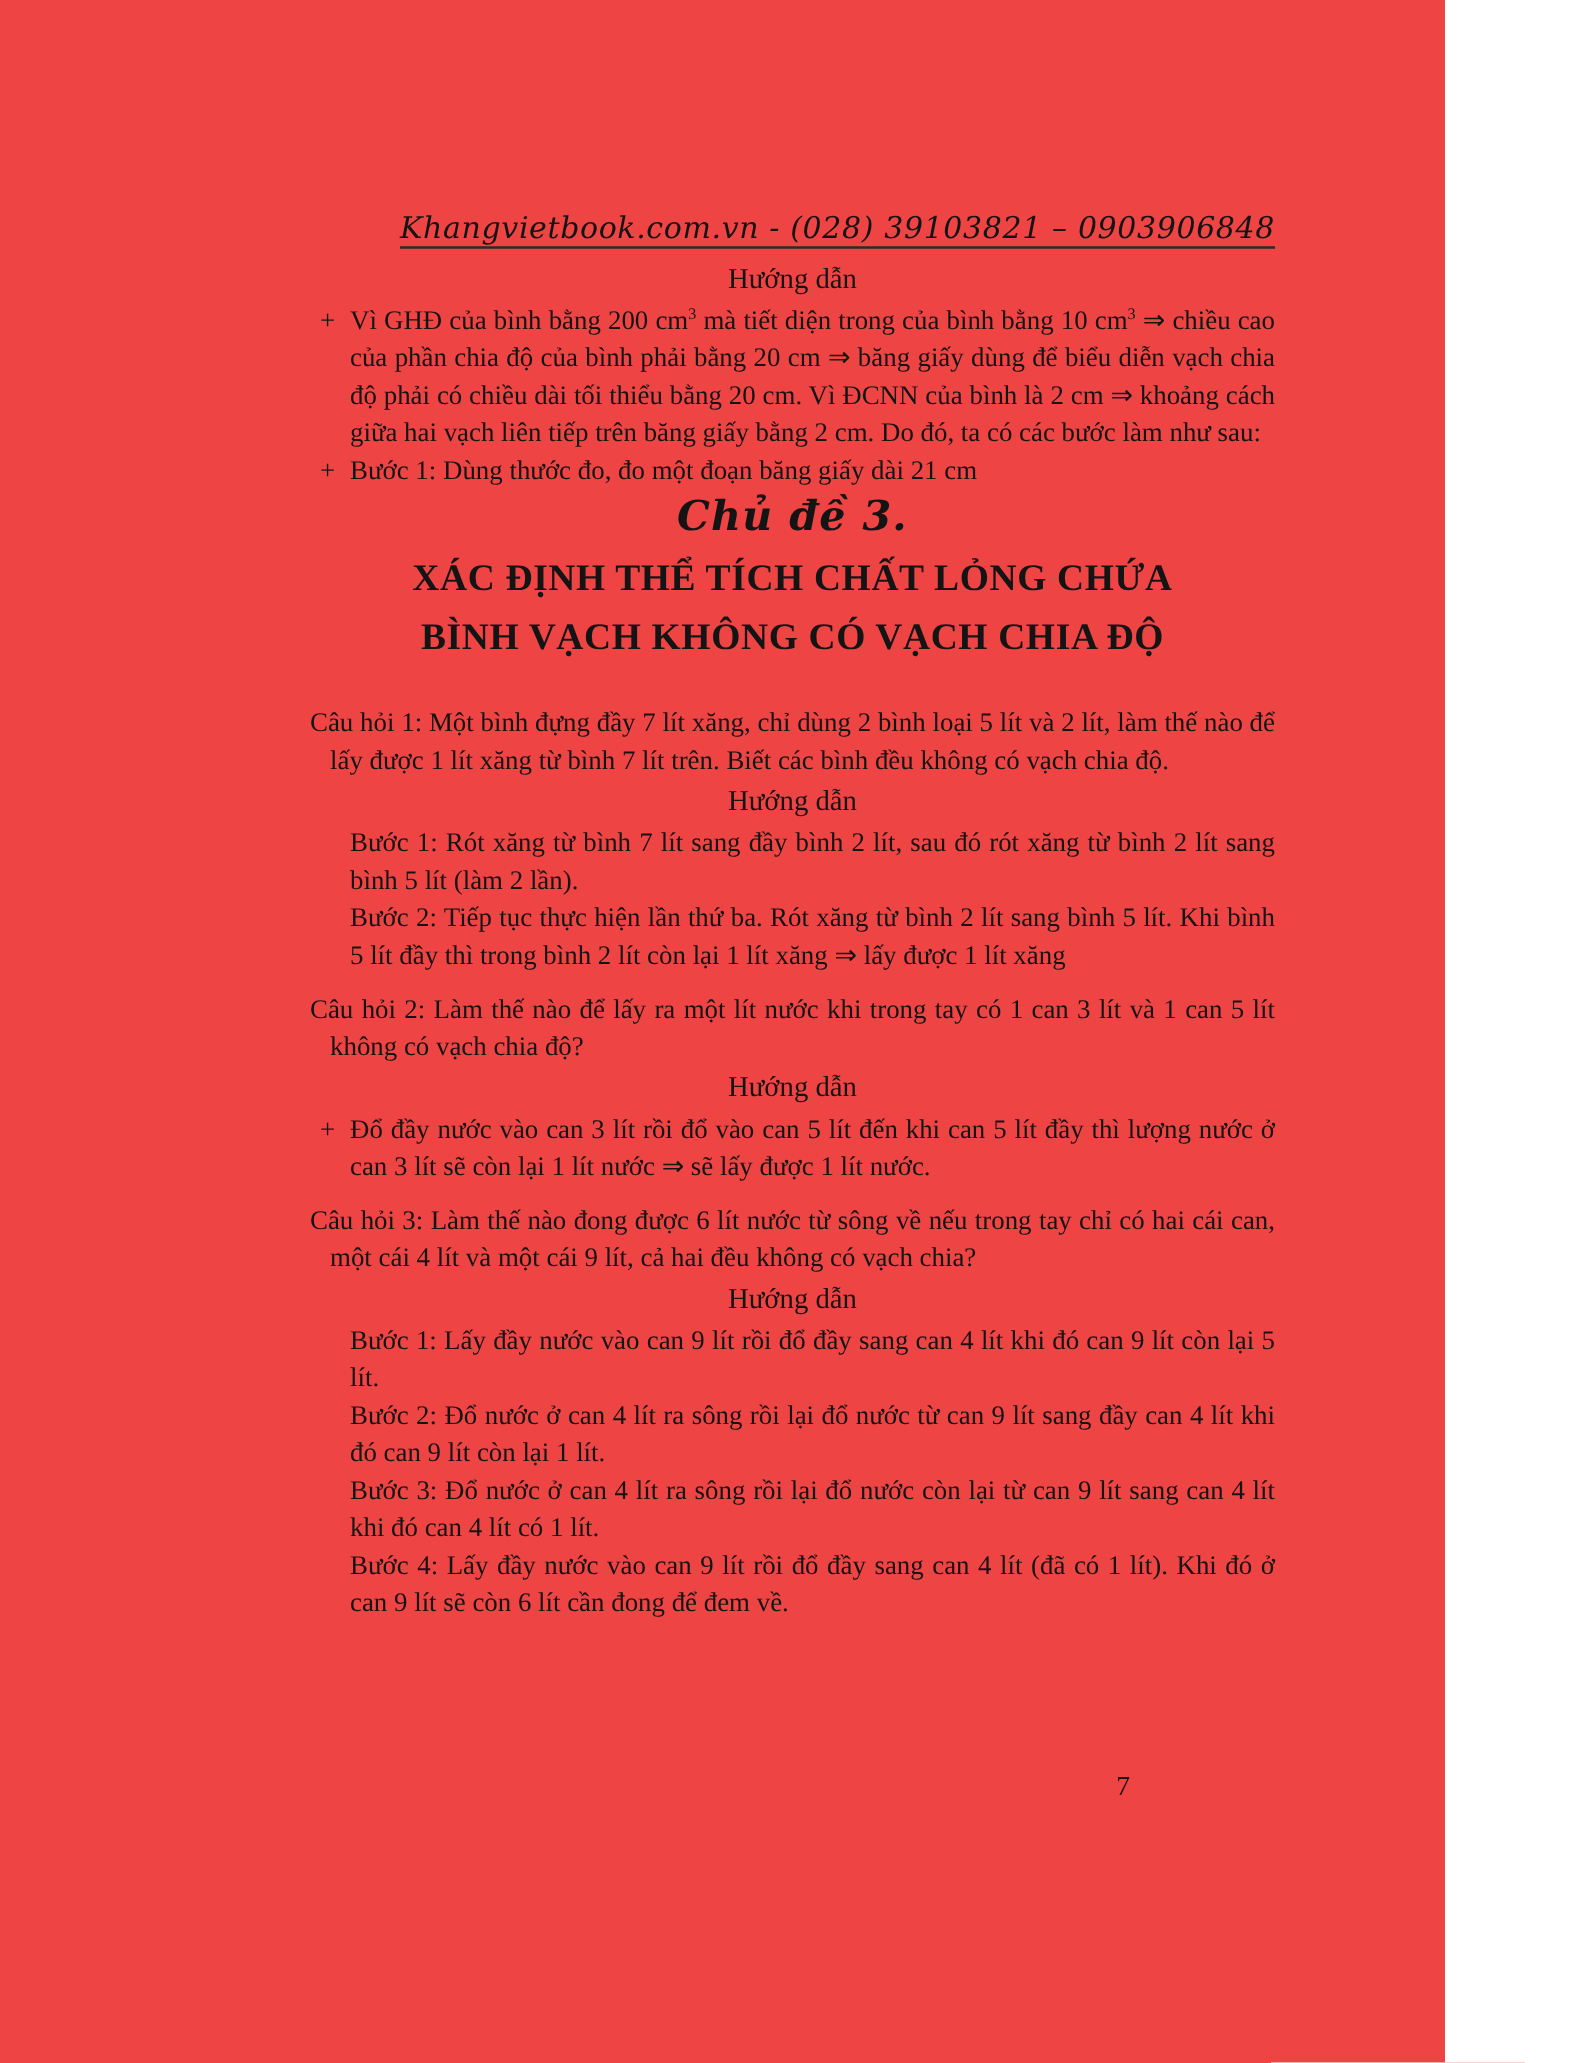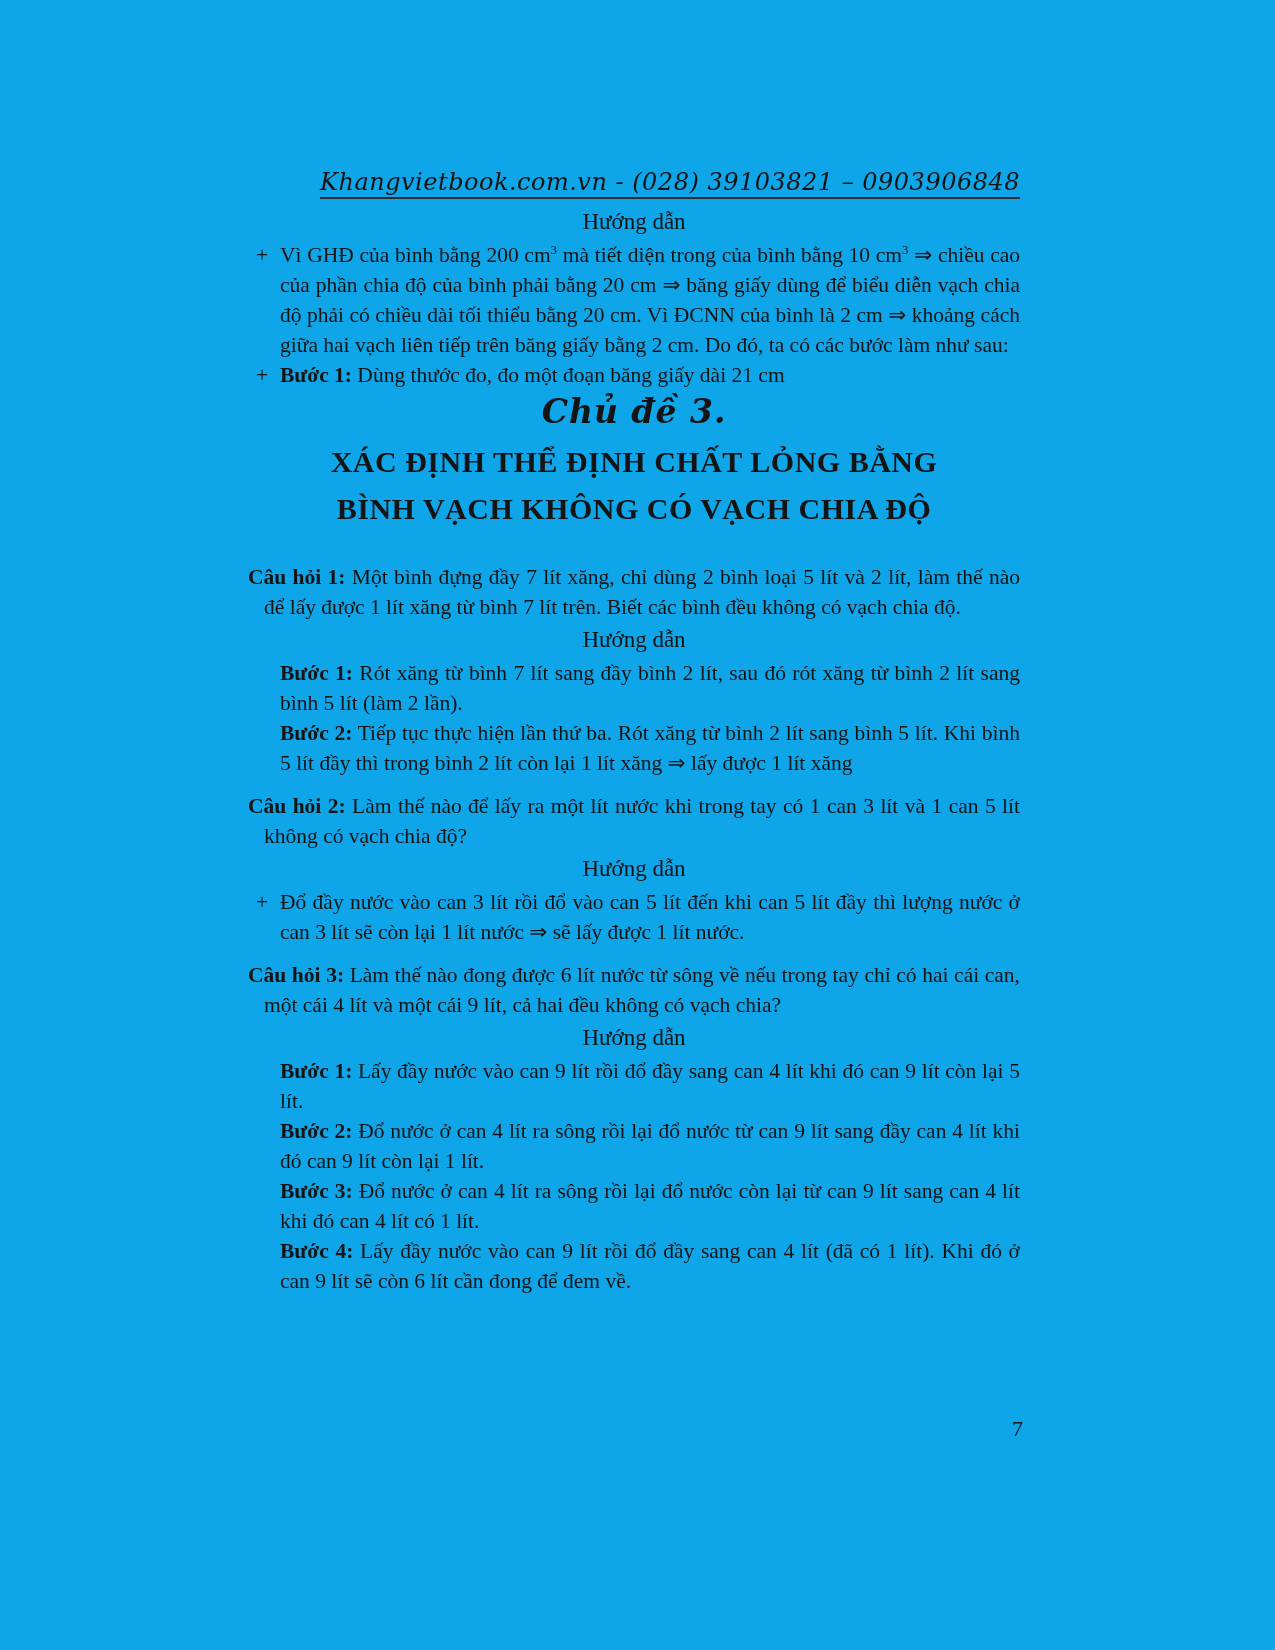--- a/index.html
+++ b/index.html
@@ -5,22 +5,22 @@
   * { margin:0; padding:0; box-sizing:border-box; }
   html,body { background:#ffffff; }
   body {
     width:1275px; height:1650px;
     font-family:"Liberation Serif", serif;
     color:#141414;
     position:relative;
   }
   .page {
     position:absolute; left:0; top:0;
-    width:1275px; height:1650px;
-    background:#0ea5e9;
+    width:1156px; height:1650px;
+    background:#ef4444;
   }
   .content {
     position:absolute; left:248px; top:168px; width:772px;
   }
   
   .header-line {
     text-align:right;
     font-size:24px;
     font-style:italic;
     letter-spacing:0.5px;
@@ -59,21 +59,21 @@
     font-size:21.5px;
     line-height:30px;
     margin-top:13px;
   }
   .step {
     margin-left:32px;
     text-align:justify;
     font-size:21.5px;
     line-height:30px;
   }
-  .lbl { font-weight:bold; }
+  .lbl { font-weight:normal; }
   sup { font-size:0.6em; line-height:0; vertical-align:super; }
   
   .kicker {
     text-align:center;
     font-family:"DejaVu Serif", serif;
     font-style:italic;
     font-weight:bold;
     font-size:33px;
     line-height:44px;
     letter-spacing:1px;
@@ -109,21 +109,21 @@
     <div class="bullet">
       <span class="marker">+</span><span>Vì GHĐ của bình bằng 200 cm</span><sup>3</sup><span> mà tiết diện trong của bình bằng 10 cm</span><sup>3</sup><span> ⇒ chiều cao của phần chia độ của bình phải bằng 20 cm ⇒ băng giấy dùng để biểu diễn vạch chia độ phải có chiều dài tối thiểu bằng 20 cm. Vì ĐCNN của bình là 2 cm ⇒ khoảng cách giữa hai vạch liên tiếp trên băng giấy bằng 2 cm. Do đó, ta có các bước làm như sau:</span>
     </div>
 
     <div class="bullet">
       <span class="marker">+</span><span class="lbl">Bước 1:</span><span> Dùng thước đo, đo một đoạn băng giấy dài 21 cm</span>
     </div>
 
     <div class="kicker">Chủ đề 3.</div>
     <div class="title">
-      <div>XÁC ĐỊNH THỂ ĐỊNH CHẤT LỎNG BẰNG</div>
+      <div>XÁC ĐỊNH THỂ TÍCH CHẤT LỎNG CHỨA</div>
       <div>BÌNH VẠCH KHÔNG CÓ VẠCH CHIA ĐỘ</div>
     </div>
 
     <div class="q q-first">
       <span class="lbl">Câu hỏi 1:</span><span> Một bình đựng đầy 7 lít xăng, chỉ dùng 2 bình loại 5 lít và 2 lít, làm thế nào để lấy được 1 lít xăng từ bình 7 lít trên. Biết các bình đều không có vạch chia độ.</span>
     </div>
 
     <div class="hd">Hướng dẫn</div>
 
     <div class="step">

